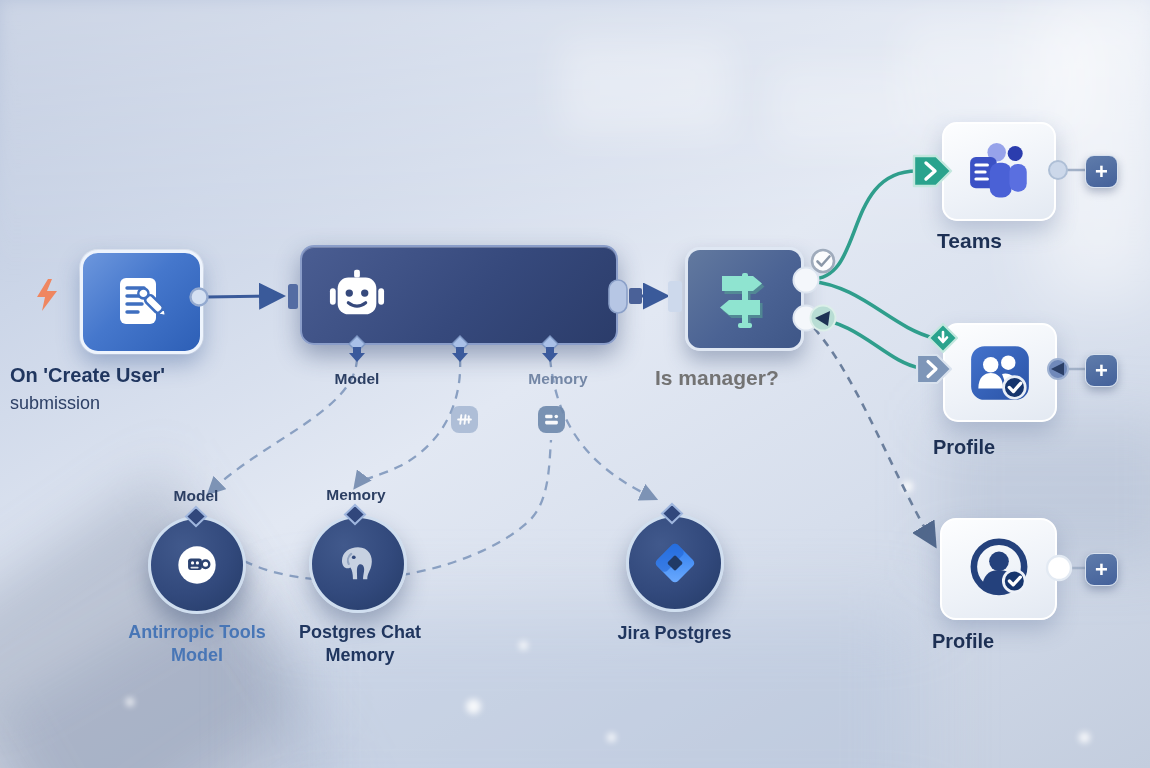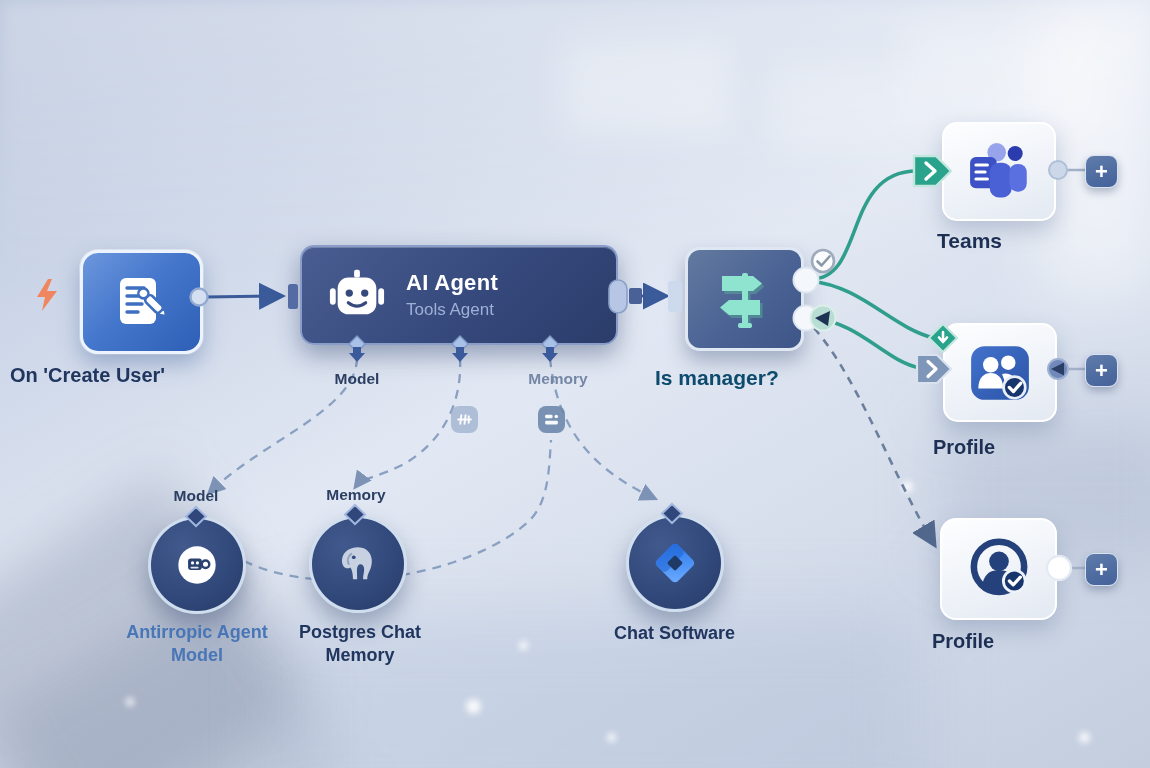--- a/index.html
+++ b/index.html
@@ -60,21 +60,21 @@
     display:flex;align-items:center;justify-content:center;
   }
   .circ-model{left:148px;top:516px;}
   .circ-memory{left:309px;top:515px;}
   .circ-jira{left:626px;top:514px;}
   
   .lbl{position:absolute;z-index:2;text-align:left;color:#1e3356;}
   .lbl-trigger{left:10px;top:364px;width:255px;}
   .lbl-trigger .l1{font-size:20px;font-weight:700;color:#20365f;}
   .lbl-trigger .l2{font-size:18px;font-weight:500;color:#2d4066;margin-top:6px;}
-  .lbl-switch{left:655px;top:366px;width:172px;font-size:21px;font-weight:600;color:#0c4a6e;}
+  .lbl-switch{left:655px;top:366px;width:172px;font-size:21px;font-weight:600;color:#737373;}
   .lbl-teams{left:937px;top:229px;width:120px;font-size:21px;font-weight:700;color:#1d3054;}
   .lbl-pu{left:933px;top:433px;width:130px;font-size:20px;font-weight:700;color:#1d3054;line-height:29px;}
   .lbl-profile{left:932px;top:630px;width:130px;font-size:20px;font-weight:700;color:#1d3054;}
   .port-lbl{position:absolute;z-index:2;text-align:center;font-size:15.5px;font-weight:600;}
   .pl-model-top{left:317px;top:370px;width:80px;color:#2c3f63;}
   .pl-memory-top{left:515px;top:370px;width:86px;color:#7487a6;}
   .pl-model-bot{left:156px;top:487px;width:80px;color:#2c3f63;}
   .pl-memory-bot{left:312px;top:486px;width:88px;color:#2c3f63;}
   .sub-lbl{position:absolute;z-index:2;text-align:center;font-size:18px;font-weight:600;line-height:23px;}
   .lbl-anthropic{left:107px;top:621px;width:180px;color:#4876b6;}
@@ -164,36 +164,33 @@
       <line x1="-15" y1="10" x2="-4" y2="10" stroke="#3f6fc0" stroke-width="3.4" stroke-linecap="round"></line>
       <g transform="translate(12,2) rotate(-45)">
         <rect x="-4.5" y="-10" width="9" height="20" rx="3.5" fill="#ffffff" stroke="#3f6fc0" stroke-width="2.6"></rect>
         <path d="M-4.5,10 L0,17 L4.5,10 z" fill="#ffffff" stroke="#3f6fc0" stroke-width="2.2" stroke-linejoin="round"></path>
         <circle cx="0" cy="-15" r="5" fill="#ffffff" stroke="#3f6fc0" stroke-width="2.6"></circle>
       </g>
     </svg>
   </div>
   <div class="lbl lbl-trigger">
     <div class="l1">On 'Create User'</div>
+    <div class="l2">submission</div>
   </div>
 
   <div class="node node-agent">
     <svg width="58" height="58" viewBox="-30 -30 60 60">
       <rect x="-3" y="-26" width="6" height="8" rx="2" fill="#ffffff"></rect>
       <rect x="-28" y="-7" width="6" height="17" rx="3" fill="#ffffff"></rect>
       <rect x="22" y="-7" width="6" height="17" rx="3" fill="#ffffff"></rect>
       <rect x="-20" y="-18" width="40" height="38" rx="11" fill="#ffffff"></rect>
       <circle cx="-8" cy="-2" r="3.8" fill="#36497c"></circle>
       <circle cx="8" cy="-2" r="3.8" fill="#36497c"></circle>
       <path d="M-9,8 Q0,15 9,8" stroke="#36497c" stroke-width="3.2" fill="none" stroke-linecap="round"></path>
     </svg>
-    <div class="agent-text">
-      <div class="agent-title">AI Agent</div>
-      <div class="agent-sub">Tools Agent</div>
-    </div>
   </div>
   <div class="port-lbl pl-model-top">Model</div>
   <div class="port-lbl pl-memory-top">Memory</div>
 
   <div class="node node-switch">
     <svg width="66" height="66" viewBox="-33 -33 66 66">
       <g fill="#57a796" opacity=".55" transform="translate(2.5,3)">
         <rect x="-3" y="-26" width="6" height="52" rx="2"></rect>
         <path d="M-23,-23 h31 l9,7.5 l-9,7.5 h-31 z"></path>
         <path d="M15,1 h-31 l-9,7.5 l9,7.5 h31 z"></path>
@@ -257,21 +254,21 @@
       <circle cx="32" cy="32" r="23" fill="#ffffff"></circle>
       <rect x="21" y="24" width="17" height="14" rx="3.5" fill="#2b4270"></rect>
       <circle cx="42.5" cy="31" r="4.6" fill="none" stroke="#2b4270" stroke-width="3"></circle>
       <circle cx="26.5" cy="29.5" r="2" fill="#fff"></circle>
       <circle cx="32.5" cy="29.5" r="2" fill="#fff"></circle>
       <rect x="24" y="34" width="10" height="2.4" rx="1.2" fill="#fff" opacity=".85"></rect>
     </svg>
   </div>
   <div class="port-lbl pl-model-bot">Model</div>
   <div class="sub-lbl lbl-anthropic">
-    <div>Antirropic Agent</div>
+    <div>Antirropic Tools</div>
     <div>Model</div>
   </div>
 
   <div class="circle-node circ-memory">
     <svg width="54" height="54" viewBox="0 0 64 64">
       <path d="M32,12 C45,12 50,23 48,33 C47,40 43,43 43,50 L38,50 C38,44 40,40 39,36 C38,32 34,31 32,34 C30,37 31,42 31,50 L26,50 C26,43 25,39 23,36 C18,39 13,35 13,28 C13,18 22,12 32,12 z" fill="#c7d1e1"></path>
       <path d="M24,20 C20,23 19,28 21,32" stroke="#93a4c0" stroke-width="2.4" fill="none" stroke-linecap="round"></path>
       <circle cx="27" cy="24" r="2.2" fill="#32497c"></circle>
     </svg>
   </div>
@@ -289,21 +286,21 @@
             <stop offset="1" stop-color="#6cabff"></stop>
         </linearGradient>
       </defs>
       <g transform="rotate(45 32 32)">
         <rect x="15" y="15" width="34" height="34" rx="5" fill="url(#jirag)"></rect>
         <rect x="15" y="15" width="17" height="34" rx="5" fill="#1f63d4" opacity=".55"></rect>
         <rect x="25.5" y="25.5" width="13" height="13" rx="2" fill="#203a66"></rect>
       </g>
     </svg>
   </div>
-  <div class="sub-lbl lbl-jira">Chat Software</div>
+  <div class="sub-lbl lbl-jira">Jira Postgres</div>
 
   <div class="tool-chip chip1">
     <svg width="17" height="17" viewBox="0 0 16 16">
       <g stroke="#ffffff" stroke-width="1.8" stroke-linecap="round" opacity=".95">
         <line x1="2" y1="8" x2="14" y2="8"></line>
           <line x1="5" y1="4" x2="4" y2="12"></line>
         <line x1="9" y1="4" x2="8" y2="12"></line>
           <line x1="12" y1="5" x2="12" y2="11"></line>
       </g>
     </svg>

